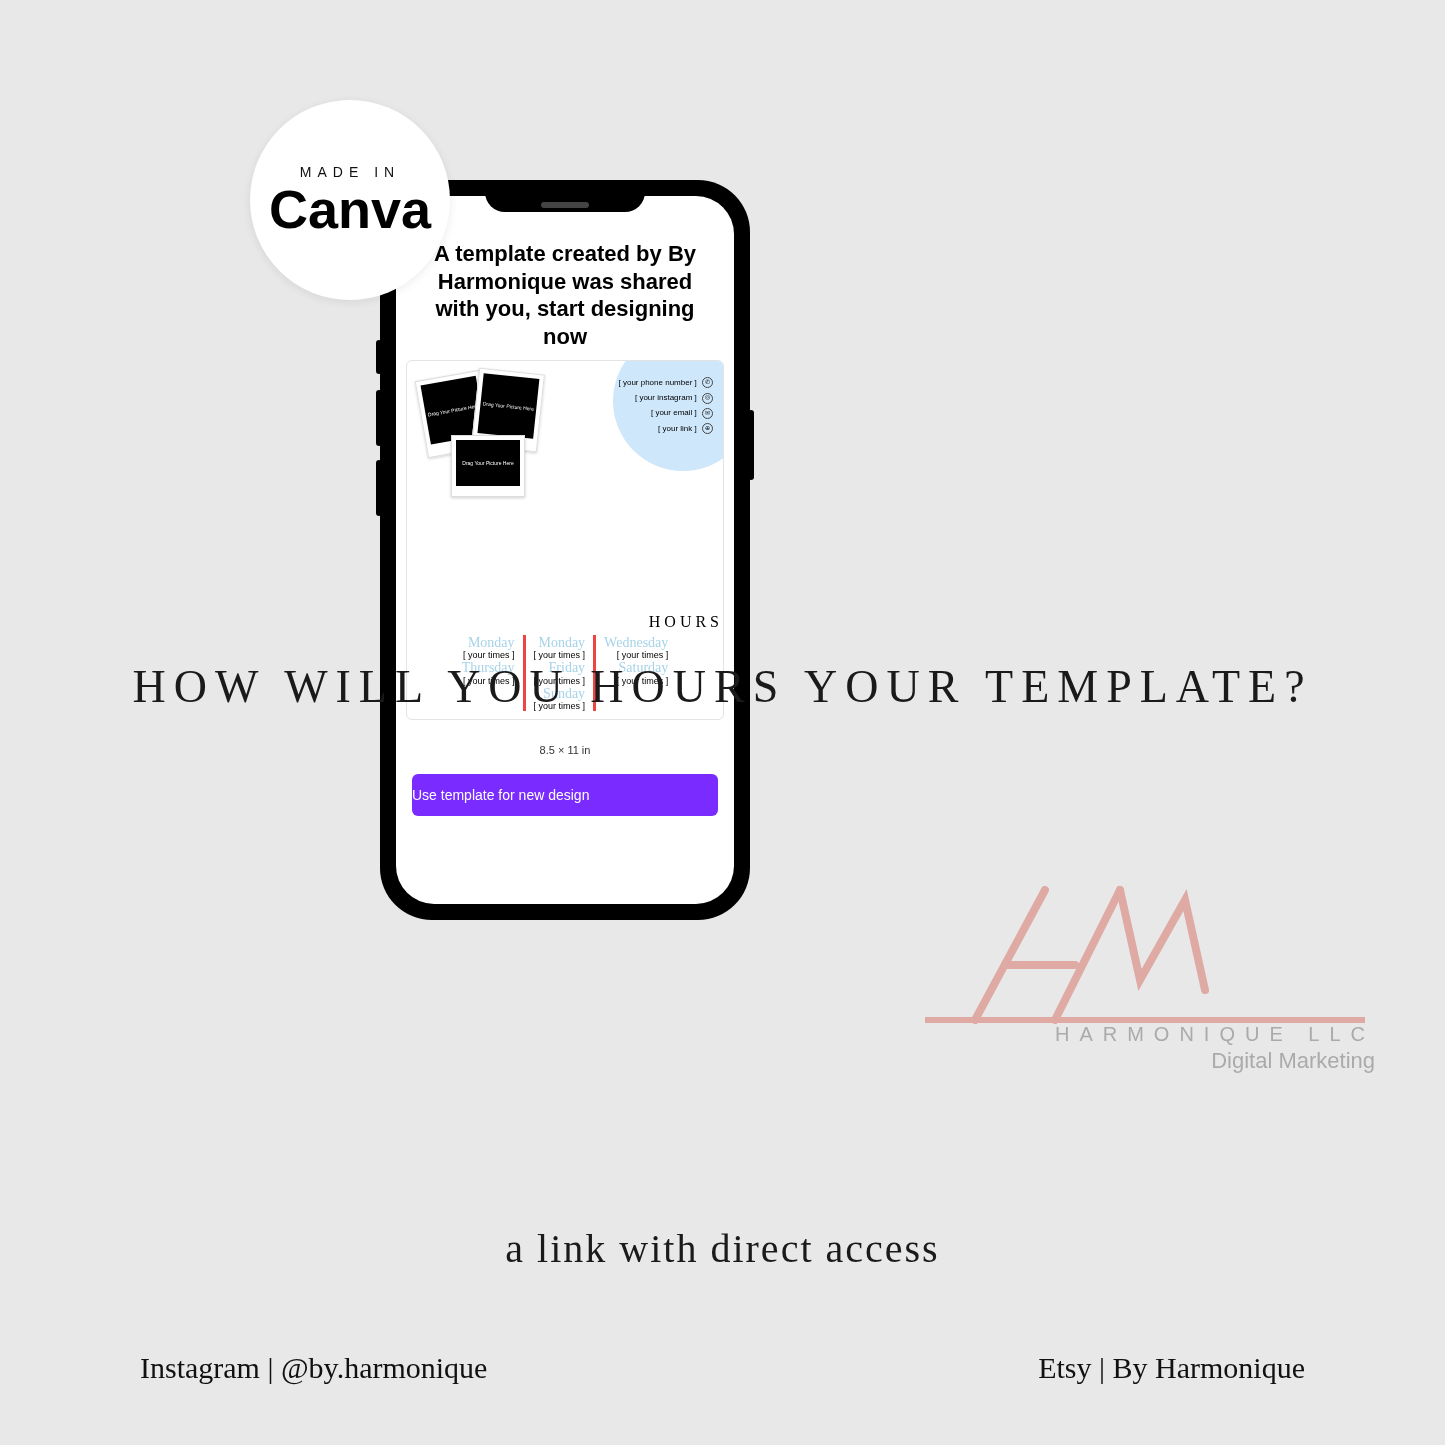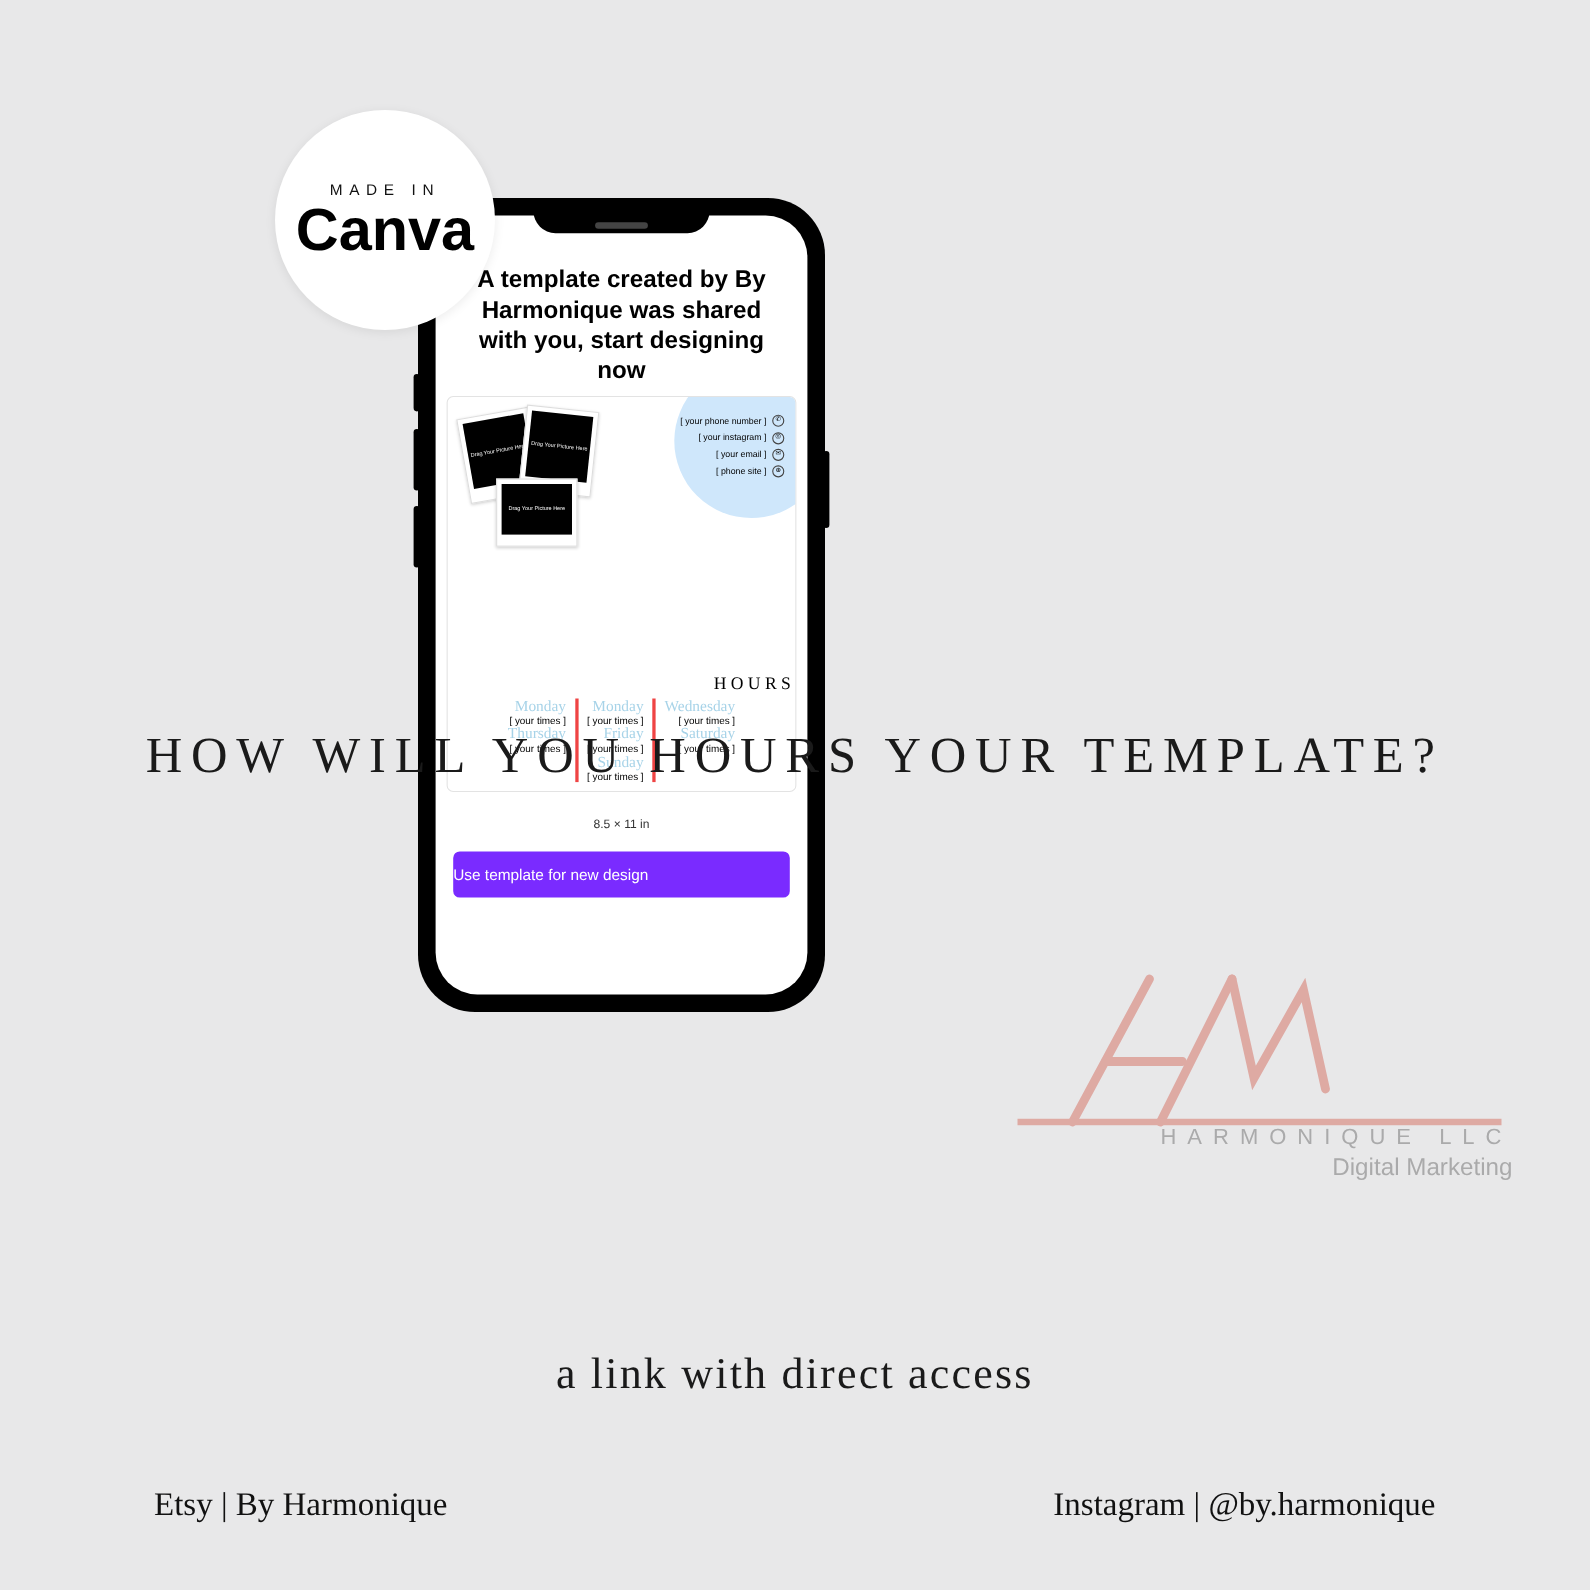--- a/index.html
+++ b/index.html
@@ -234,21 +234,21 @@
         <div class="inner">Drag Your Picture Here</div>
       </div>
       <div class="polaroid p3">
         <div class="inner">Drag Your Picture Here</div>
       </div>
 
       <div class="contact-list">
         <div><span>[ your phone number ]</span> <span class="ico">✆</span></div>
         <div><span>[ your instagram ]</span> <span class="ico">◎</span></div>
         <div><span>[ your email ]</span> <span class="ico">✉</span></div>
-        <div><span>[ phone site ]</span> <span class="ico">⊕</span></div>
+        <div><span>[ your link ]</span> <span class="ico">⊕</span></div>
       </div>
 
       <div class="hours-block">
         <div class="heading">HOURS</div>
         <div class="hours-cols">
           <div class="col">
             <div class="day">Monday</div>
             <div class="tm">[ your times ]</div>
             <div class="day">Thursday</div>
             <div class="tm">[ your times ]</div>
@@ -288,15 +288,15 @@
     </g>
     <line x1="20" y1="150" x2="460" y2="150" stroke="#d9897f" stroke-width="6"></line>
   </svg>
   <div class="wm-company">HARMONIQUE LLC</div>
   <div class="wm-tag">Digital Marketing</div>
 </div>
 
 <div class="subtitle">a link with direct access</div>
 
 <div class="footer">
+  <div>Instagram | @by.harmonique</div>
   <div>Etsy | By Harmonique</div>
-  <div>Instagram | @by.harmonique</div>
 </div>
 
 </body></html>

